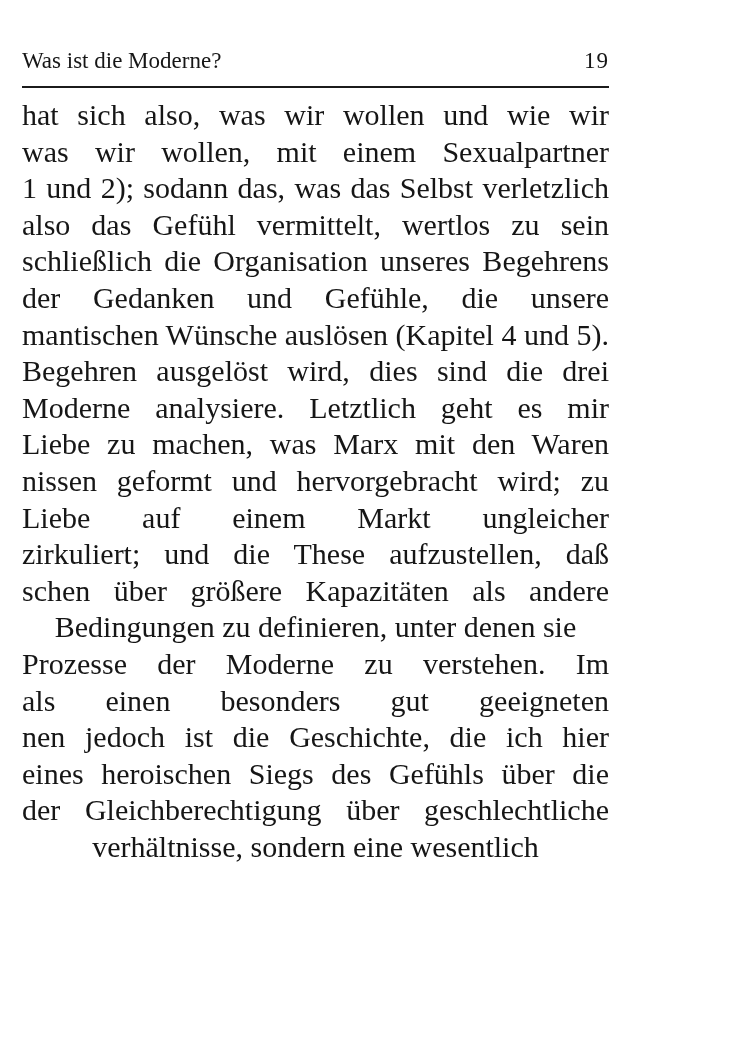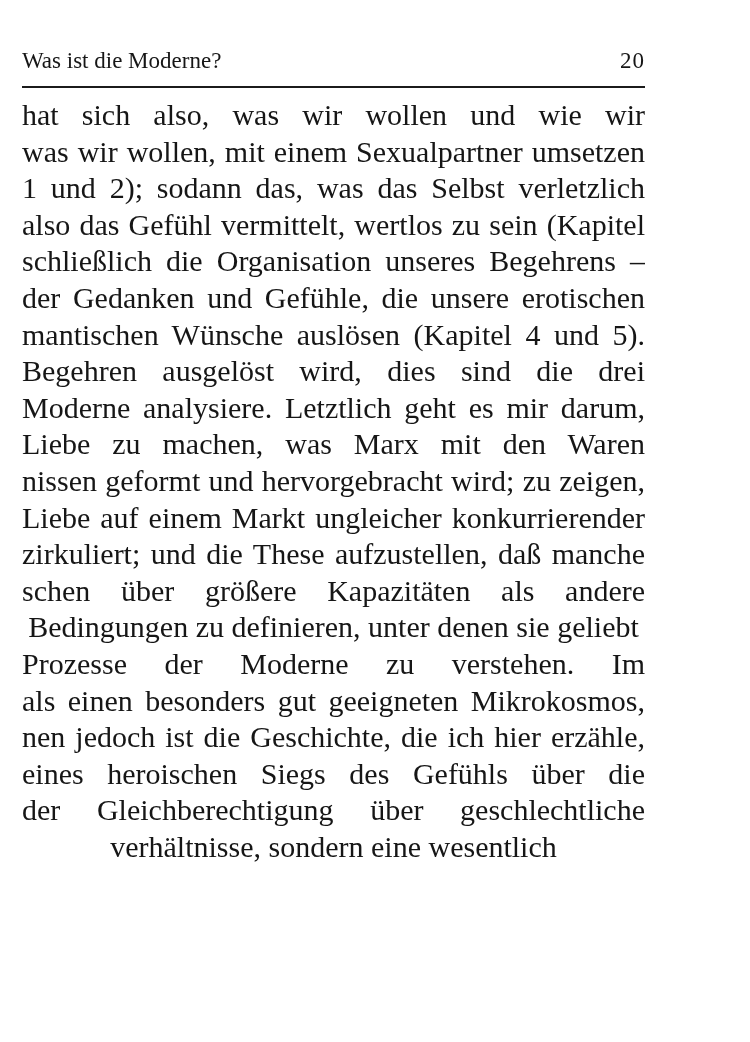--- a/index.html
+++ b/index.html
@@ -8,21 +8,20 @@
     background: #ffffff;
   }
   .page {
     position: relative;
     width: 630px;
     height: 1042px;
     background: #ffffff;
     color: #161616;
     font-family: "Liberation Serif", "DejaVu Serif", serif;
     overflow: hidden;
-    padding-left: 36px;
   }
   .running-head {
     position: absolute;
     left: 22px;
     right: 21px;
     top: 48px;
     display: flex;
     justify-content: space-between;
     align-items: baseline;
     font-size: 23px;
@@ -64,21 +63,21 @@
     padding-left: 33px;
   }
 </style>
 </head>
 <body>
 
 <div class="page">
 
   <div class="running-head">
     <span class="chapter-title">Was ist die Moderne?</span>
-    <span class="pagenum">20</span>
+    <span class="pagenum">19</span>
   </div>
 
   <div class="head-rule"></div>
 
   <div class="text-block">
     <div class="paragraph">
       <div class="line">hat sich also, was wir wollen und wie wir schließlich das,</div>
       <div class="line">was wir wollen, mit einem Sexualpartner umsetzen (Kapitel</div>
       <div class="line">1 und 2); sodann das, was das Selbst verletzlich macht, uns</div>
       <div class="line">also das Gefühl vermittelt, wertlos zu sein (Kapitel 3); und</div>

